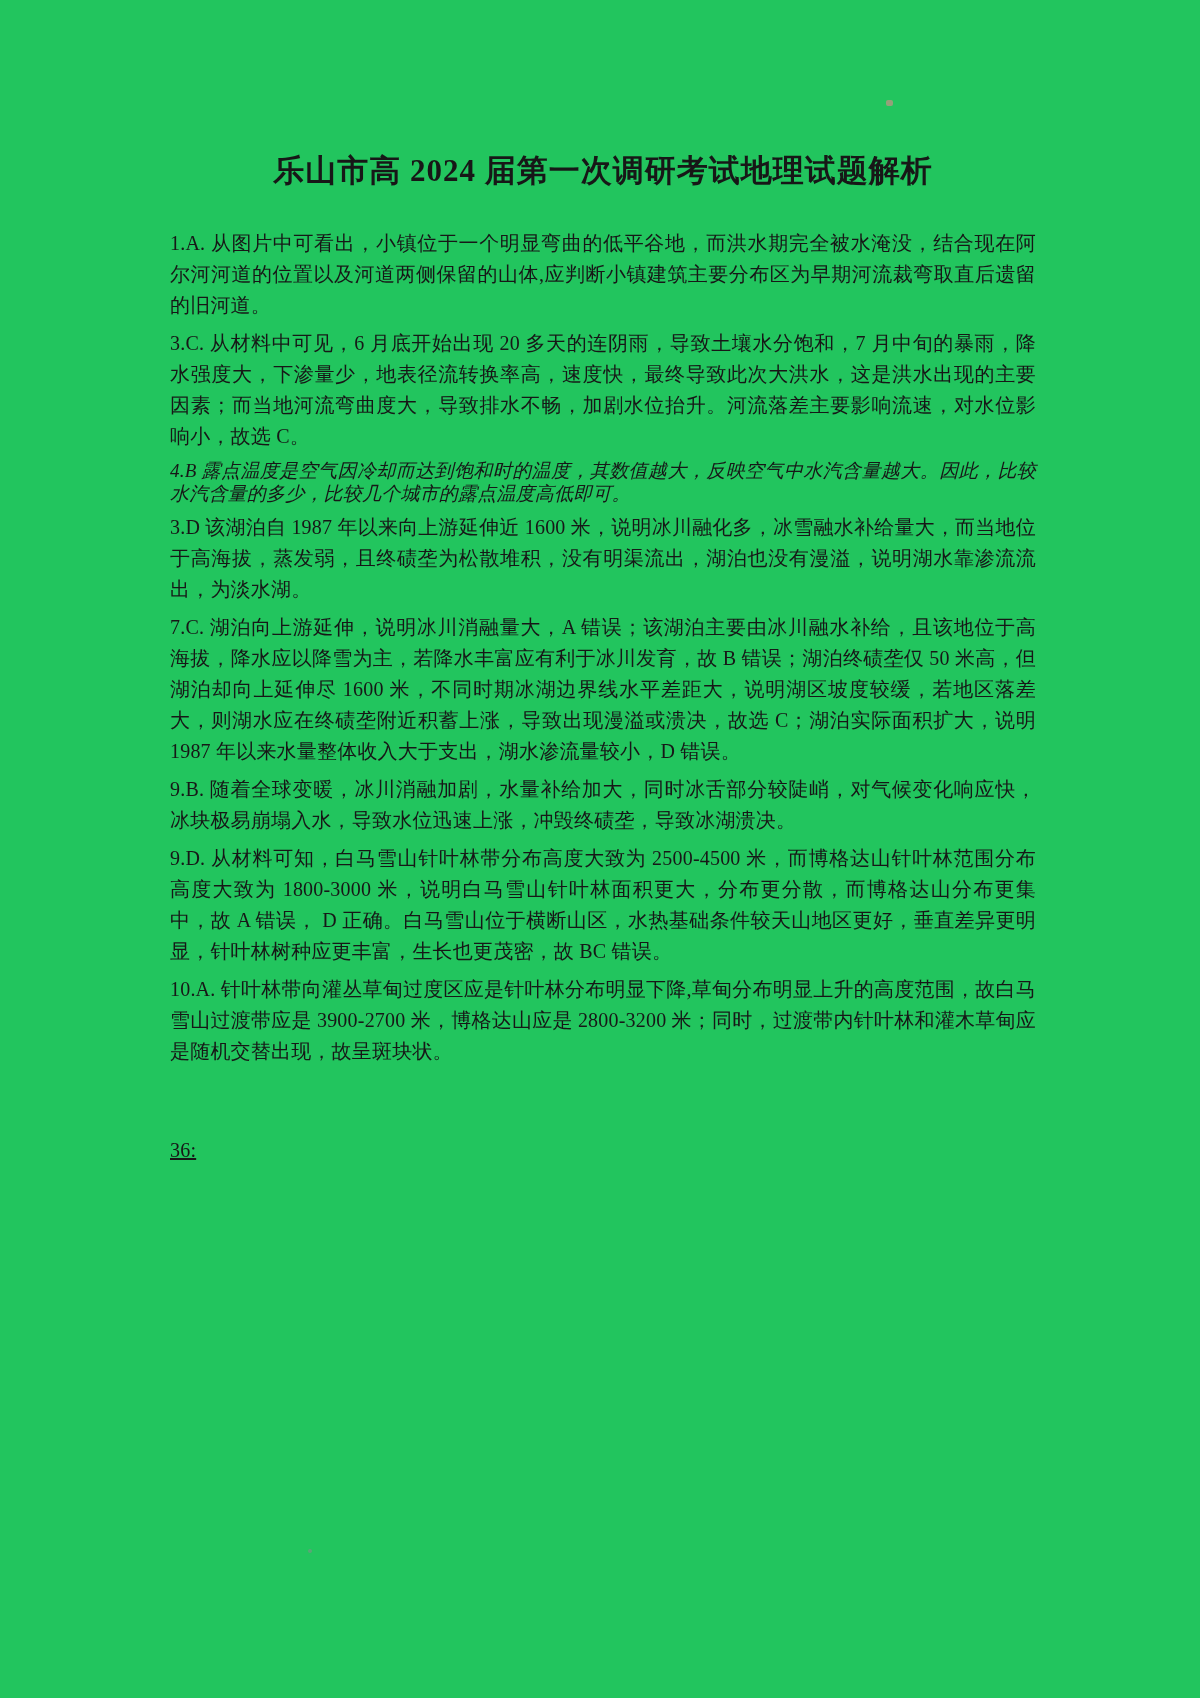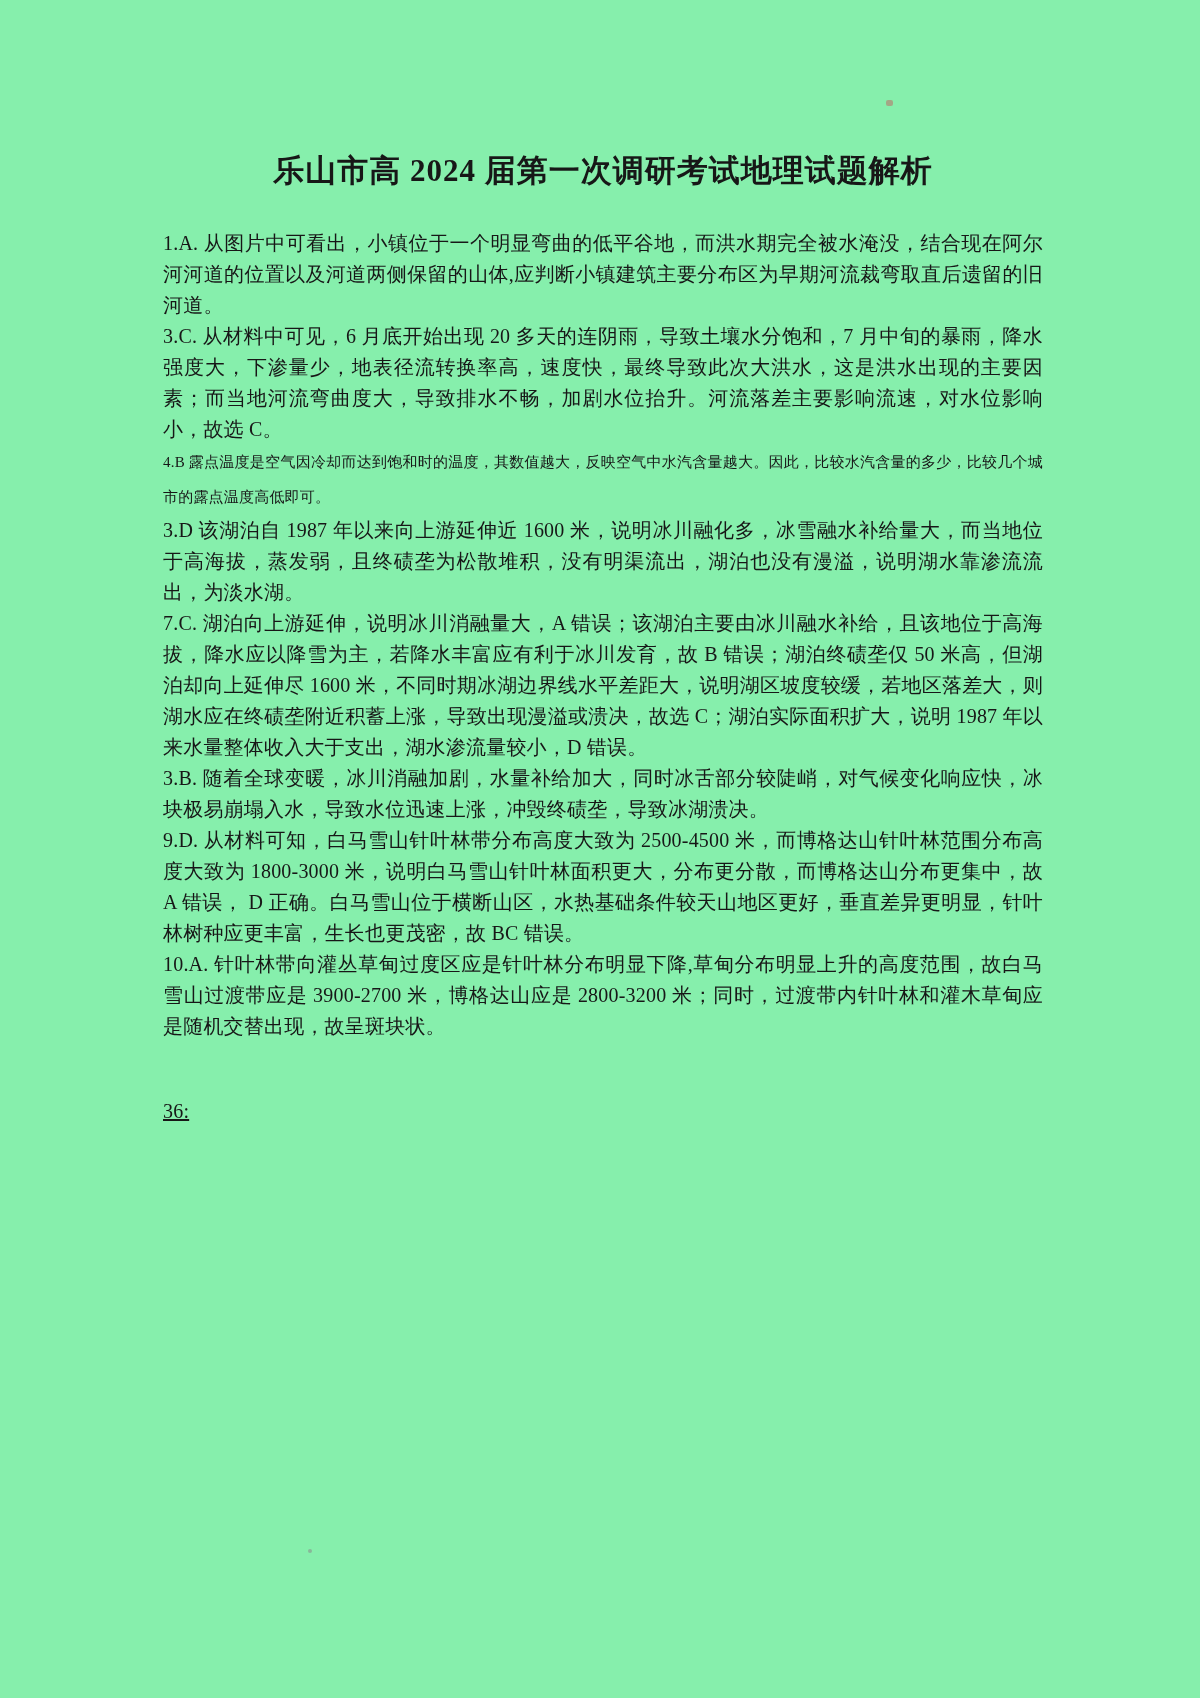--- a/index.html
+++ b/index.html
@@ -5,51 +5,52 @@
   html, body {
     margin: 0;
     padding: 0;
     background: #e8e8e8;
   }
   .page {
     position: relative;
     width: 1200px;
     height: 1698px;
     margin: 0 auto;
-    background: #86efac;
+    background: #22c55e;
     font-family: "Liberation Serif", "DejaVu Serif", serif;
     color: #171717;
     overflow: hidden;
   }
   .content {
     position: absolute;
     left: 163px;
     top: 148px;
     width: 880px;
   }
   .doc-title {
     margin: 0 0 34px 0;
     font-size: 31px;
     font-weight: 700;
     text-align: center;
     letter-spacing: 1px;
     line-height: 46px;
     white-space: nowrap;
   }
   .para {
-    margin: 0;
+    margin: 7px;
     font-size: 20px;
     line-height: 31px;
     text-align: justify;
     text-justify: inter-character;
     letter-spacing: 0.2px;
   }
   .para.large {
-    font-size: 15px;
-    line-height: 35px;
+    font-size: 19px;
+    line-height: 23px;
+    font-style: italic;
   }
   .spacer-36 {
     height: 52px;
   }
   .para.sec36 {
     line-height: 34px;
     text-decoration: underline;
   }
   .artifact {
     position: absolute;
@@ -81,21 +82,21 @@
   <div class="artifact a2"></div>
 
   <div class="content">
     <h1 class="doc-title">乐山市高 2024 届第一次调研考试地理试题解析</h1>
 
     <p class="para">1.A.  从图片中可看出，小镇位于一个明显弯曲的低平谷地，而洪水期完全被水淹没，结合现在阿尔河河道的位置以及河道两侧保留的山体,应判断小镇建筑主要分布区为早期河流裁弯取直后遗留的旧河道。</p>
     <p class="para">3.C.  从材料中可见，6 月底开始出现 20 多天的连阴雨，导致土壤水分饱和，7 月中旬的暴雨，降水强度大，下渗量少，地表径流转换率高，速度快，最终导致此次大洪水，这是洪水出现的主要因素；而当地河流弯曲度大，导致排水不畅，加剧水位抬升。河流落差主要影响流速，对水位影响小，故选 C。</p>
     <p class="para large">4.B  露点温度是空气因冷却而达到饱和时的温度，其数值越大，反映空气中水汽含量越大。因此，比较水汽含量的多少，比较几个城市的露点温度高低即可。</p>
     <p class="para">3.D  该湖泊自 1987 年以来向上游延伸近 1600 米，说明冰川融化多，冰雪融水补给量大，而当地位于高海拔，蒸发弱，且终碛垄为松散堆积，没有明渠流出，湖泊也没有漫溢，说明湖水靠渗流流出，为淡水湖。</p>
     <p class="para">7.C.  湖泊向上游延伸，说明冰川消融量大，A  错误；该湖泊主要由冰川融水补给，且该地位于高海拔，降水应以降雪为主，若降水丰富应有利于冰川发育，故 B 错误；湖泊终碛垄仅 50 米高，但湖泊却向上延伸尽 1600 米，不同时期冰湖边界线水平差距大，说明湖区坡度较缓，若地区落差大，则湖水应在终碛垄附近积蓄上涨，导致出现漫溢或溃决，故选 C；湖泊实际面积扩大，说明 1987 年以来水量整体收入大于支出，湖水渗流量较小，D 错误。</p>
-    <p class="para">3.B.  随着全球变暖，冰川消融加剧，水量补给加大，同时冰舌部分较陡峭，对气候变化响应快，冰块极易崩塌入水，导致水位迅速上涨，冲毁终碛垄，导致冰湖溃决。</p>
+    <p class="para">9.B.  随着全球变暖，冰川消融加剧，水量补给加大，同时冰舌部分较陡峭，对气候变化响应快，冰块极易崩塌入水，导致水位迅速上涨，冲毁终碛垄，导致冰湖溃决。</p>
     <p class="para">9.D.  从材料可知，白马雪山针叶林带分布高度大致为 2500-4500 米，而博格达山针叶林范围分布高度大致为 1800-3000 米，说明白马雪山针叶林面积更大，分布更分散，而博格达山分布更集中，故 A 错误， D 正确。白马雪山位于横断山区，水热基础条件较天山地区更好，垂直差异更明显，针叶林树种应更丰富，生长也更茂密，故 BC 错误。</p>
     <p class="para">10.A. 针叶林带向灌丛草甸过度区应是针叶林分布明显下降,草甸分布明显上升的高度范围，故白马雪山过渡带应是 3900-2700 米，博格达山应是 2800-3200 米；同时，过渡带内针叶林和灌木草甸应是随机交替出现，故呈斑块状。</p>
 
     <div class="spacer-36"></div>
 
     <p class="para sec36">36:</p>
   </div>
 </div>
 
 </body></html>

